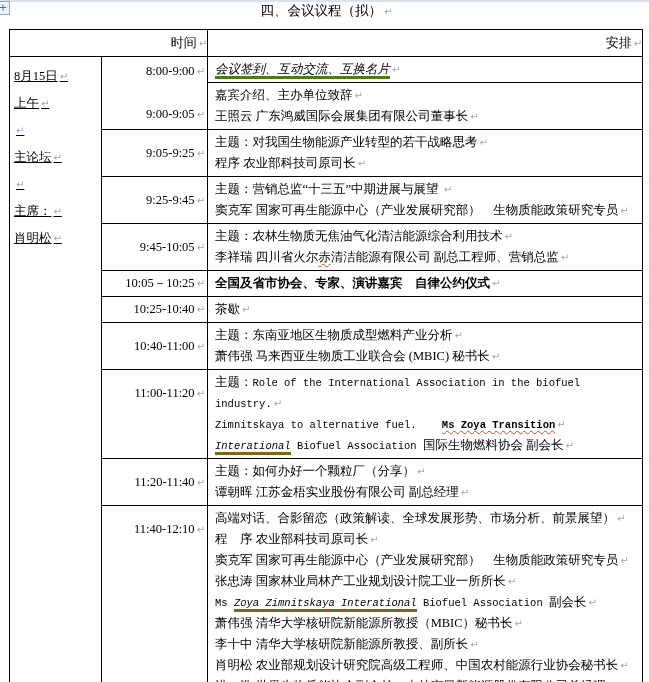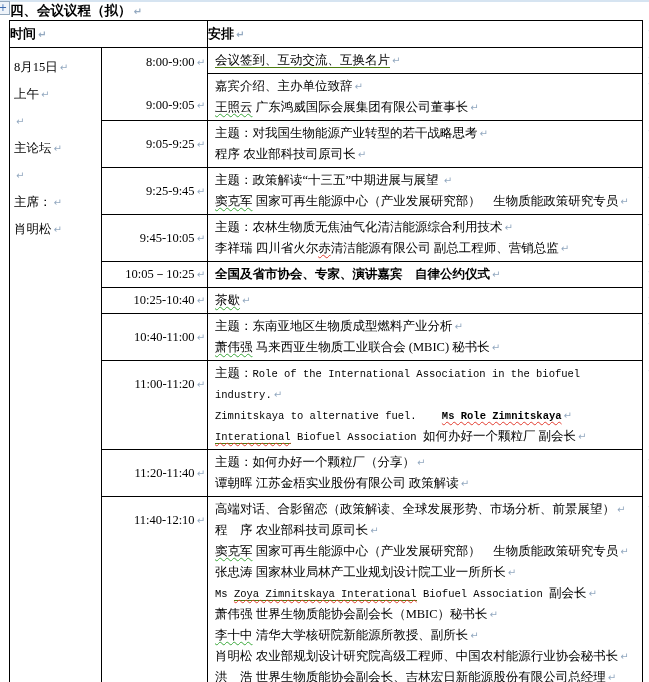--- a/index.html
+++ b/index.html
@@ -10,38 +10,38 @@
     font-size:12.5px;
   }
   .top-strip{position:absolute;top:0;left:0;width:649px;height:2px;background:#d6e4f1;}
   .table-handle{
     position:absolute;top:1px;left:-4px;width:12px;height:12px;
     border:1px solid #92a7bc;background:#eef3f9;color:#3e6cb0;
     font-size:10px;line-height:11px;text-align:center;font-family:"DejaVu Sans",sans-serif;
     z-index:3;
   }
   .doc{position:absolute;top:3px;left:0;}
-  .doc-title{margin:0 0 1px 10px;font-weight:bold;font-size:13.5px;line-height:15px;white-space:pre;}
+  .doc-title{margin:0 0 10px 10px;font-weight:normal;font-size:13.5px;line-height:15px;white-space:pre;text-align:center;}
   table{border-collapse:collapse;margin-left:9px;width:633px;table-layout:fixed;}
   th,td{border:1px solid #000;}
-  th{font-weight:bold;font-size:13px;height:26px;text-align:left;padding:0;}
+  th{font-weight:normal;font-size:13px;height:26px;text-align:right;padding:0;}
   .date-cell{vertical-align:top;padding:6px 2px 0 4px;}
-  .date-line{line-height:26px;min-height:26px;white-space:pre;}
+  .date-line{line-height:26px;min-height:26px;white-space:pre;text-decoration:underline;}
   .time-cell{vertical-align:middle;padding:2px 2px 2px 12px;white-space:pre;}
   .time-cell.va-top{vertical-align:top;padding-top:13px;}
   .time-line{line-height:20px;text-align:right;}
   .time-line + .time-line{margin-top:22px;}
   .content-cell{vertical-align:top;padding:2px 3px 2px 7px;}
   .content-line{line-height:20px;white-space:pre-wrap;}
   .pilcrow{color:#93a9c0;font-family:"DejaVu Sans",sans-serif;font-size:10px;margin-left:2px;}
   .row-end-mark{position:absolute;z-index:2;}
   .b{font-weight:bold;font-family:Liberation Mono, monospace;}
-  .u{border-bottom:1px solid #4d7c0f;}
+  .u{border-bottom:3px solid #4d7c0f;font-style:italic;}
   .mono{font-family:"Liberation Mono","DejaVu Sans Mono",monospace;font-size:10.5px;}
-  .sq-green{text-decoration:underline;text-decoration-style:wavy;text-decoration-color:#3aa83a;text-decoration-thickness:1px;text-underline-offset:2px;}
+  .sq-green{text-decoration-style:wavy;text-decoration-color:#3aa83a;text-decoration-thickness:1px;text-underline-offset:2px;}
   .sq-red{text-decoration:underline;text-decoration-style:wavy;text-decoration-color:#e23b2e;text-decoration-thickness:1px;text-underline-offset:2px;}
 </style>
 </head>
 <body>
 
 <div class="top-strip"></div>
 <div class="table-handle">+</div>
 
 <div class="doc">
   <div class="doc-title"><span>四、会议议程（拟）</span><span class="pilcrow">↵</span></div>
@@ -81,21 +81,21 @@
         <tr>
           <td class="time-cell"><div class="time-line">9:05-9:25<span class="pilcrow">↵</span></div></td>
           <td class="content-cell">
             <div class="content-line"><span class="">主题：对我国生物能源产业转型的若干战略思考</span><span class="pilcrow">↵</span></div>
             <div class="content-line"><span class="">程序 农业部科技司原司长</span><span class="pilcrow">↵</span></div>
           </td>
         </tr>
         <tr>
           <td class="time-cell"><div class="time-line">9:25-9:45<span class="pilcrow">↵</span></div></td>
           <td class="content-cell">
-            <div class="content-line"><span class="">主题：政策解读“十三五”中期进展与展望 </span><span class="pilcrow">↵</span></div>
+            <div class="content-line"><span class="">主题：营销总监“十三五”中期进展与展望 </span><span class="pilcrow">↵</span></div>
             <div class="content-line"><span class="sq-green">窦克军</span><span class=""> 国家可再生能源中心（产业发展研究部）　生物质能政策研究专员</span><span class="pilcrow">↵</span></div>
           </td>
         </tr>
         <tr>
           <td class="time-cell"><div class="time-line">9:45-10:05<span class="pilcrow">↵</span></div></td>
           <td class="content-cell">
             <div class="content-line"><span class="">主题：农林生物质无焦油气化清洁能源综合利用技术</span><span class="pilcrow">↵</span></div>
             <div class="content-line"><span class="">李祥瑞 四川省火尔</span><span class="sq-red">赤</span><span class="">清洁能源有限公司 副总工程师、营销总监</span><span class="pilcrow">↵</span></div>
           </td>
         </tr>
@@ -115,40 +115,40 @@
           <td class="time-cell"><div class="time-line">10:40-11:00<span class="pilcrow">↵</span></div></td>
           <td class="content-cell">
             <div class="content-line"><span class="">主题：东南亚地区生物质成型燃料产业分析</span><span class="pilcrow">↵</span></div>
             <div class="content-line"><span class="sq-green">萧伟强</span><span class=""> 马来西亚生物质工业联合会 (MBIC) 秘书长</span><span class="pilcrow">↵</span></div>
           </td>
         </tr>
         <tr>
           <td class="time-cell va-top"><div class="time-line">11:00-11:20<span class="pilcrow">↵</span></div></td>
           <td class="content-cell">
             <div class="content-line"><span class="">主题：</span><span class="mono">Role of the International Association in the biofuel industry.</span><span class="pilcrow">↵</span></div>
-            <div class="content-line"><span class="mono">Zimnitskaya to alternative fuel.    </span><span class="b mono sq-red">Ms Role Zimnitskaya</span><span class="pilcrow">↵</span></div>
-            <div class="content-line"><span class="u mono sq-red">Interational</span><span class="mono"> Biofuel Association </span><span class="">如何办好一个颗粒厂 副会长</span><span class="pilcrow">↵</span></div>
+            <div class="content-line"><span class="mono">Zimnitskaya to alternative fuel.    </span><span class="b mono sq-red">Ms Zoya Transition</span><span class="pilcrow">↵</span></div>
+            <div class="content-line"><span class="u mono sq-red">Interational</span><span class="mono"> Biofuel Association </span><span class="">国际生物燃料协会 副会长</span><span class="pilcrow">↵</span></div>
           </td>
         </tr>
         <tr>
           <td class="time-cell"><div class="time-line">11:20-11:40<span class="pilcrow">↵</span></div></td>
           <td class="content-cell">
             <div class="content-line"><span class="">主题：如何办好一个颗粒厂（分享）</span><span class="pilcrow">↵</span></div>
-            <div class="content-line"><span class="">谭朝晖 江苏金梧实业股份有限公司 政策解读</span><span class="pilcrow">↵</span></div>
+            <div class="content-line"><span class="">谭朝晖 江苏金梧实业股份有限公司 副总经理</span><span class="pilcrow">↵</span></div>
           </td>
         </tr>
         <tr>
           <td class="time-cell va-top"><div class="time-line">11:40-12:10<span class="pilcrow">↵</span></div></td>
           <td class="content-cell">
             <div class="content-line"><span class="">高端对话、合影留恋（政策解读、全球发展形势、市场分析、前景展望）</span><span class="pilcrow">↵</span></div>
             <div class="content-line"><span class="">程　序 农业部科技司原司长</span><span class="pilcrow">↵</span></div>
             <div class="content-line"><span class="sq-green">窦克军</span><span class=""> 国家可再生能源中心（产业发展研究部）　生物质能政策研究专员</span><span class="pilcrow">↵</span></div>
             <div class="content-line"><span class="">张忠涛 国家林业局林产工业规划设计院工业一所所长</span><span class="pilcrow">↵</span></div>
             <div class="content-line"><span class="mono">Ms </span><span class="u mono sq-red">Zoya Zimnitskaya Interational</span><span class="mono"> Biofuel Association </span><span class="">副会长</span><span class="pilcrow">↵</span></div>
-            <div class="content-line"><span class="">萧伟强 世界生物质能协会副会长（MBIC）秘书长</span><span class="pilcrow">↵</span></div>
+            <div class="content-line"><span class="">萧伟强 清华大学核研院新能源所教授（MBIC）秘书长</span><span class="pilcrow">↵</span></div>
             <div class="content-line"><span class="sq-green">李十中</span><span class=""> 清华大学核研院新能源所教授、副所长</span><span class="pilcrow">↵</span></div>
             <div class="content-line"><span class="">肖明松 农业部规划设计研究院高级工程师、中国农村能源行业协会秘书长</span><span class="pilcrow">↵</span></div>
             <div class="content-line"><span class="">洪　</span><span class="sq-red">浩</span><span class=""> 世界生物质能协会副会长、吉林宏日新能源股份有限公司总经理</span><span class="pilcrow">↵</span></div>
           </td>
         </tr>
       </tbody>
   </table>
 </div>
 
 <span class="pilcrow row-end-mark" style="left: 646.016px; top: 24.5px;">↵</span>

